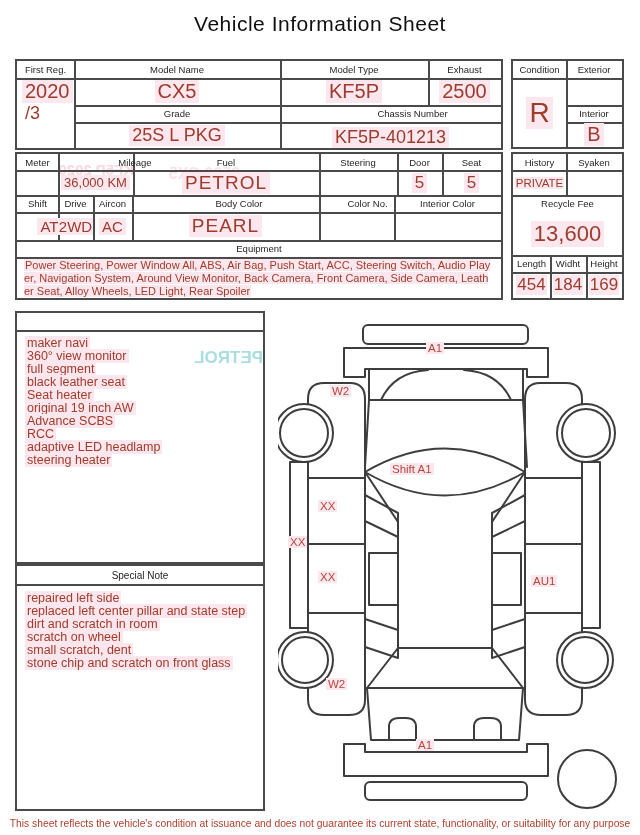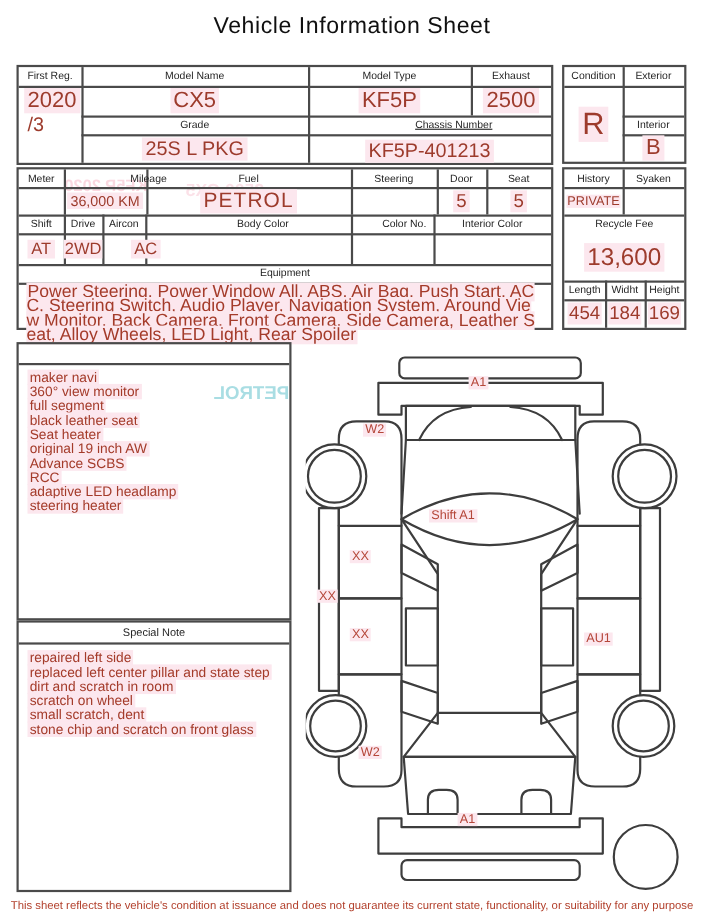--- a/index.html
+++ b/index.html
@@ -10,21 +10,21 @@
   .box{position:absolute;border:2px solid #4a4a4a;box-sizing:content-box;}
   .ln{position:absolute;background:#4a4a4a;}
   .hdr{position:absolute;display:flex;align-items:center;justify-content:center;
        font-size:9.5px;color:#1f1f1f;white-space:nowrap;}
   .val{position:absolute;display:flex;align-items:center;justify-content:center;
        color:#9d3b2c;white-space:nowrap;}
   .hl{background:#fce7ee;padding:0 3px;}
   .v28{font-size:28px;} .v22{font-size:22px;} .v20{font-size:20px;} .v19{font-size:19px;letter-spacing:1px;}
   .v18{font-size:18px;} .v17{font-size:17px;} .v15{font-size:15px;} .v13{font-size:13px;} .v11{font-size:11.5px;}
   .equip-text{position:absolute;left:0;top:103px;width:484px;height:41px;box-sizing:border-box;
-       padding:2px 7px;font-size:16px;line-height:13px;color:#a43b2a;word-break:break-all;}
+       padding:2px 7px;font-size:11px;line-height:13px;color:#a43b2a;word-break:break-all;}
   .note-lines{position:absolute;font-size:12.5px;line-height:13px;color:#a43b2a;}
   .note-lines .hl{padding:0 2px;}
   .marker{position:absolute;font-size:11.5px;color:#b5473a;background:#fce7ee;
        padding:0 2px;white-space:nowrap;}
   .ghost{position:absolute;transform:scaleX(-1);font-weight:bold;white-space:nowrap;pointer-events:none;}
   .footer{position:absolute;left:0;top:818px;width:640px;text-align:center;
        font-size:10.3px;color:#b2402c;white-space:nowrap;}
   svg{display:block;}
 </style>
 </head>
@@ -44,21 +44,21 @@
     <div class="ln" style="left:411px;top:0;width:1.5px;height:44px;"></div>
     <div class="ln" style="left:0;top:17px;width:484px;height:1.5px;"></div>
     <div class="ln" style="left:57px;top:44px;width:427px;height:1.5px;"></div>
     <div class="ln" style="left:57px;top:61px;width:427px;height:1.5px;"></div>
 
     <div class="hdr" style="left:0;top:0;width:57px;height:17px;">First Reg.</div>
     <div class="hdr" style="left:57px;top:0;width:206px;height:17px;">Model Name</div>
     <div class="hdr" style="left:263px;top:0;width:148px;height:17px;">Model Type</div>
     <div class="hdr" style="left:411px;top:0;width:73px;height:17px;">Exhaust</div>
     <div class="hdr" style="left:57px;top:44px;width:206px;height:17px;">Grade</div>
-    <div class="hdr" style="left:263px;top:44px;width:265px;height:17px;text-decoration:underline;">Chassis Number</div>
+    <div class="hdr" style="left:263px;top:44px;width:265px;height:17px;">Chassis Number</div>
 
     <div class="val" style="left:0;top:17px;width:57px;height:70px;flex-direction:column;align-items:flex-start;justify-content:flex-start;padding:2px 0 0 5px;box-sizing:border-box;">
       <span class="hl v20">2020</span>
       <span class="v18" style="padding-left:3px;">/3</span>
     </div>
     <div class="val" style="left:57px;top:17px;width:206px;height:27px;">
         <span class="hl v20">CX5</span>
       </div>
     <div class="val" style="left:263px;top:17px;width:148px;height:27px;">
         <span class="hl v20">KF5P</span>
@@ -130,28 +130,31 @@
         <span class="hl v17">5</span>
       </div>
 
     <div class="hdr" style="left:0;top:41px;width:41px;height:17px;">Shift</div>
     <div class="hdr" style="left:41px;top:41px;width:35px;height:17px;">Drive</div>
     <div class="hdr" style="left:76px;top:41px;width:39px;height:17px;">Aircon</div>
     <div class="hdr" style="left:115px;top:41px;width:214px;height:17px;">Body Color</div>
     <div class="hdr" style="left:302px;top:41px;width:97px;height:17px;">Color No.</div>
     <div class="hdr" style="left:377px;top:41px;width:107px;height:17px;">Interior Color</div>
 
-    <div class="val" style="left:0;top:58px;width:41px;height:28px;">
+    <div class="val" style="left:12px;top:58px;width:41px;height:28px;">
         <span class="hl v15">AT</span>
       </div>
     <div class="val" style="left:41px;top:58px;width:35px;height:28px;">
         <span class="hl v15" style="padding:0 1px;">2WD</span>
       </div>
-    <div class="val" style="left:76px;top:58px;width:39px;height:28px;padding-left:20px;">
+    <div class="val" style="left:76px;top:58px;width:39px;height:28px;">
         <span class="hl v15">AC</span>
+      </div>
+    <div class="val" style="left:115px;top:58px;width:187px;height:28px;">
+        <span class="hl v19">PEARL</span>
       </div>
 
     <div class="hdr" style="left:0;top:86px;width:484px;height:17px;">Equipment</div>
     <div class="equip-text"><span class="hl" style="padding:0 1px;">Power Steering, Power Window All, ABS, Air Bag, Push Start, ACC, Steering Switch, Audio Player, Navigation System, Around View Monitor, Back Camera, Front Camera, Side Camera, Leather Seat, Alloy Wheels, LED Light, Rear Spoiler</span></div>
   </div>
 
   <div class="box" style="left:511px;top:152px;width:109px;height:144px;">
     <div class="ln" style="left:53px;top:0;width:1.5px;height:41px;"></div>
     <div class="ln" style="left:0;top:16px;width:109px;height:1.5px;"></div>
     <div class="ln" style="left:0;top:41px;width:109px;height:1.5px;"></div>

